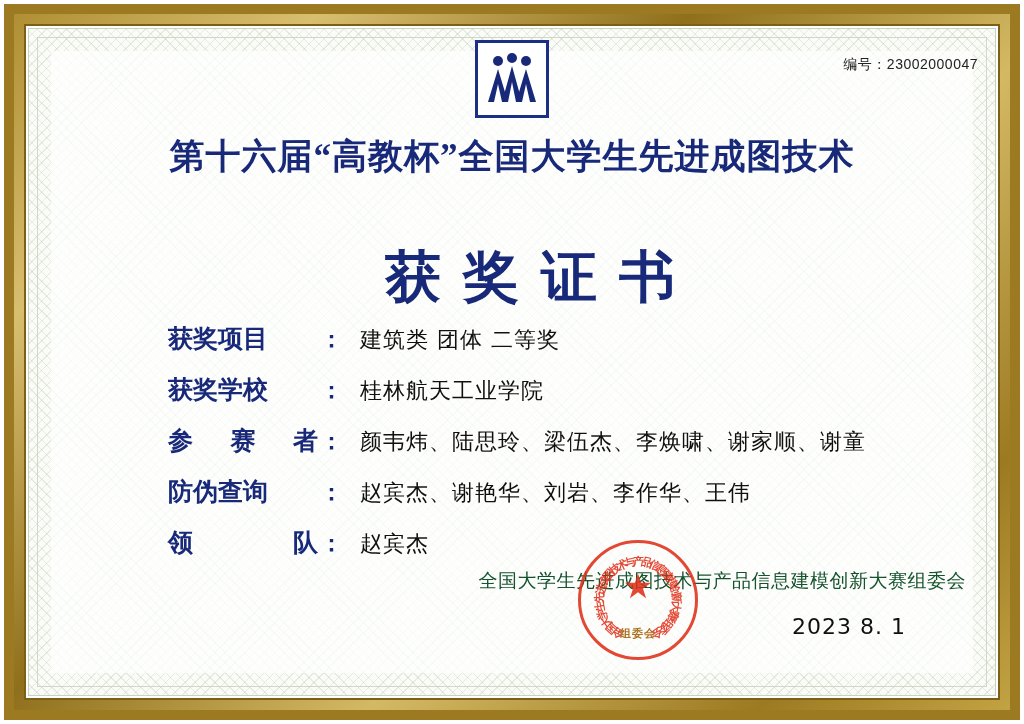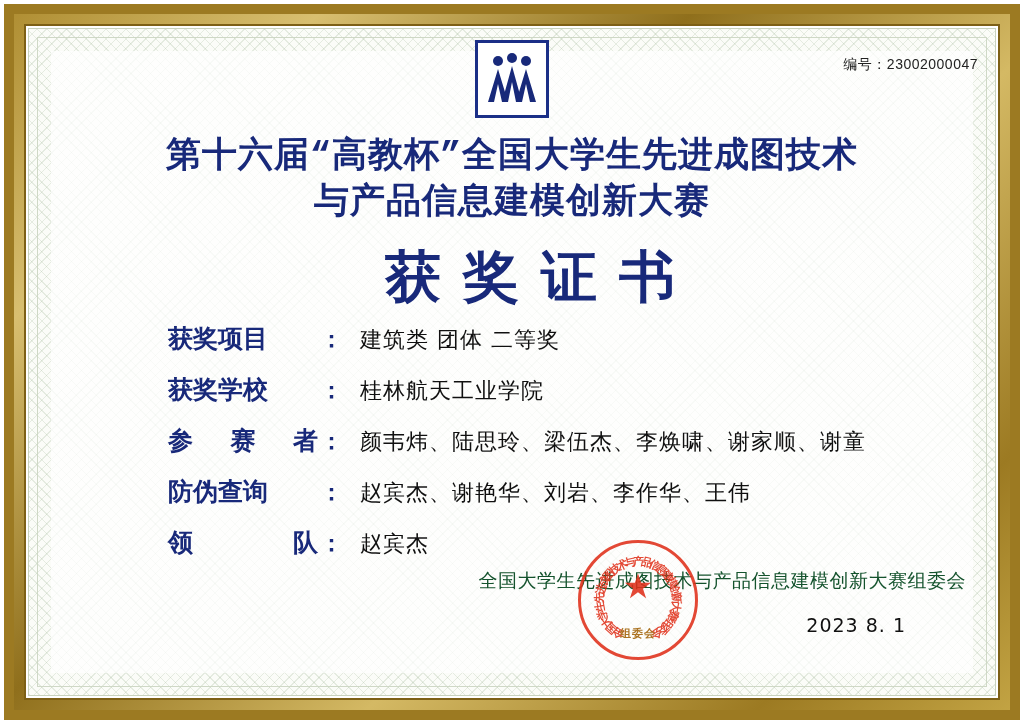--- a/index.html
+++ b/index.html
@@ -113,21 +113,21 @@
 
   
   .title-block {
     position: absolute;
     left: 0;
     right: 0;
     top: 134px;
     text-align: center;
   }
   .title-line {
-    font-family: Liberation Mono, monospace;
+    font-family: Liberation Serif, serif;
     font-weight: bold;
     font-size: 35px;
     color: #18297a;
     line-height: 46px;
     letter-spacing: 1px;
   }
   .big-title {
     position: absolute;
     left: 0;
     right: 0;
@@ -189,21 +189,21 @@
     font-family: "DejaVu Sans", sans-serif;
     font-size: 19px;
     color: #14532d;
     letter-spacing: 0.5px;
   }
   .issue-date {
     position: absolute;
     right: 118px;
     top: 614px;
     font-family: "DejaVu Sans", sans-serif;
-    font-size: 19px;
+    font-size: 22px;
     color: #101010;
     letter-spacing: 1px;
   }
 
   
   .seal {
     position: absolute;
     left: 578px;
     top: 540px;
     width: 120px;
@@ -317,21 +317,20 @@
       <circle cx="28" cy="8" r="5" fill="#18297a"></circle>
       <circle cx="42" cy="11" r="5" fill="#18297a"></circle>
       <path d="M14 19 L4 52 L10 52 L14 34 L18 52 L24 52 Z" fill="#18297a"></path>
       <path d="M28 16 L18 52 L24 52 L28 32 L32 52 L38 52 Z" fill="#18297a"></path>
       <path d="M42 19 L32 52 L38 52 L42 34 L46 52 L52 52 Z" fill="#18297a"></path>
     </svg>
   </div>
 
   <div class="title-block">
     <div class="title-line">第十六届“高教杯”全国大学生先进成图技术</div>
-    <div class="title-line">与产品信息建模创新大赛</div>
   </div>
 
   <div class="big-title">获奖证书</div>
 
   <div class="fields">
 
     <div class="field-row">
       <div class="field-label">获奖项目</div>
       <div class="field-colon">：</div>
       <div class="field-value">建筑类 团体 二等奖</div>

